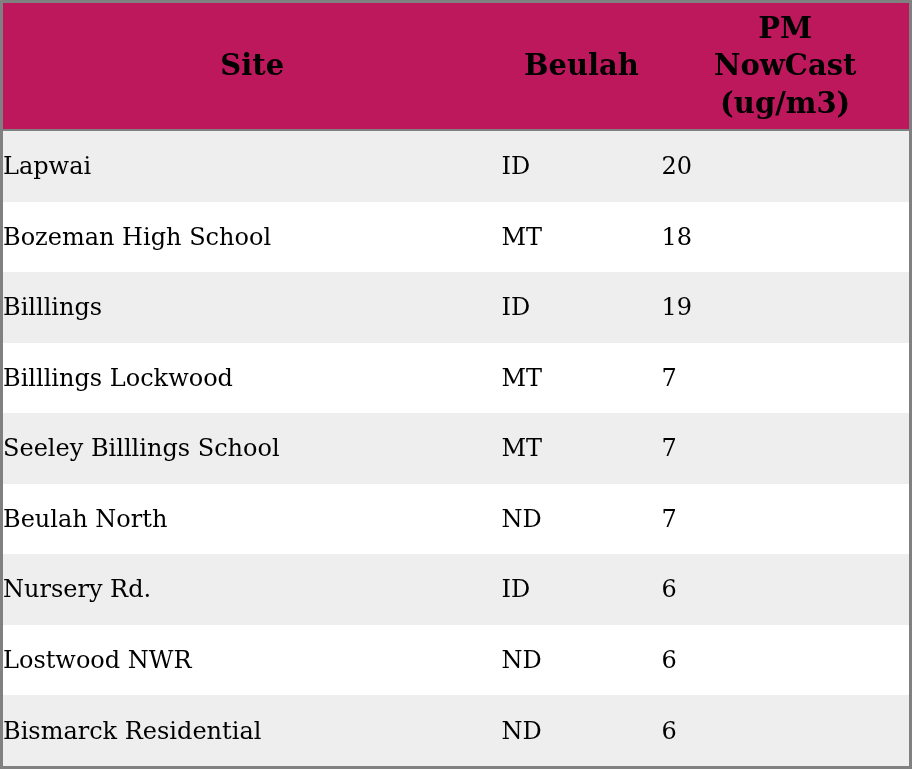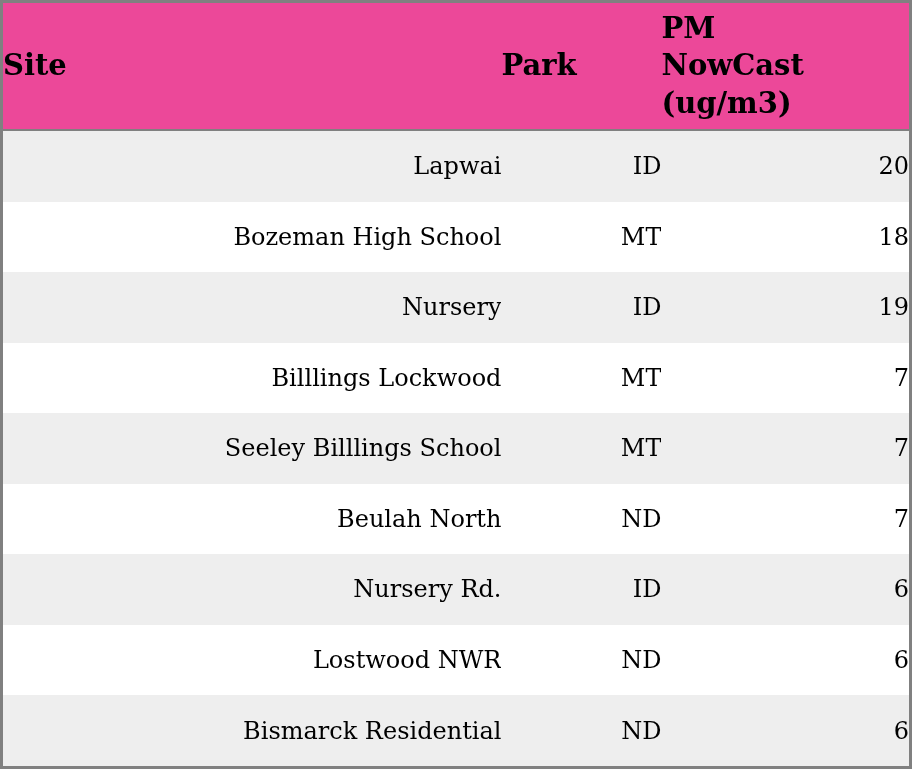--- a/index.html
+++ b/index.html
@@ -11,73 +11,73 @@
     table-layout: fixed;
     font-family: "DejaVu Serif", serif;
     color: #000000;
     background: #ffffff;
     border: 3px solid #808080;
   }
   col.col-site  { width: 55%; }
   col.col-state { width: 17.6%; }
   col.col-pm    { width: 27.4%; }
   thead th {
-    background: #ec4899;
+    background: #be185d;
     font-weight: bold;
     font-size: 29px;
     height: 126px;
     border-bottom: 2px solid #808080;
     vertical-align: middle;
-    text-align: left;
+    text-align: center;
     white-space: pre-line;
     line-height: 1.28;
     padding: 0;
   }
   tbody td {
     font-size: 24px;
-    text-align: right;
+    text-align: left;
     vertical-align: middle;
     padding: 0;
     height: 57.7px;
     overflow: hidden;
   }
   tbody tr:nth-child(odd)  { background: #eeeeee; }
   tbody tr:nth-child(even) { background: #ffffff; }
 </style>
 </head>
 <body>
 
 <table class="report-table">
   <colgroup>
     <col class="col-site">
     <col class="col-state">
     <col class="col-pm">
   </colgroup>
   <thead>
     <tr>
       <th>Site</th>
-      <th>Park</th>
+      <th>Beulah</th>
       <th>PM
 NowCast
 (ug/m3)</th>
     </tr>
   </thead>
   <tbody>
     <tr>
       <td>Lapwai</td>
       <td>ID</td>
       <td>20</td>
     </tr>
     <tr>
       <td>Bozeman High School</td>
       <td>MT</td>
       <td>18</td>
     </tr>
     <tr>
-      <td>Nursery</td>
+      <td>Billlings</td>
       <td>ID</td>
       <td>19</td>
     </tr>
     <tr>
       <td>Billlings Lockwood</td>
       <td>MT</td>
       <td>7</td>
     </tr>
     <tr>
       <td>Seeley Billlings School</td>

